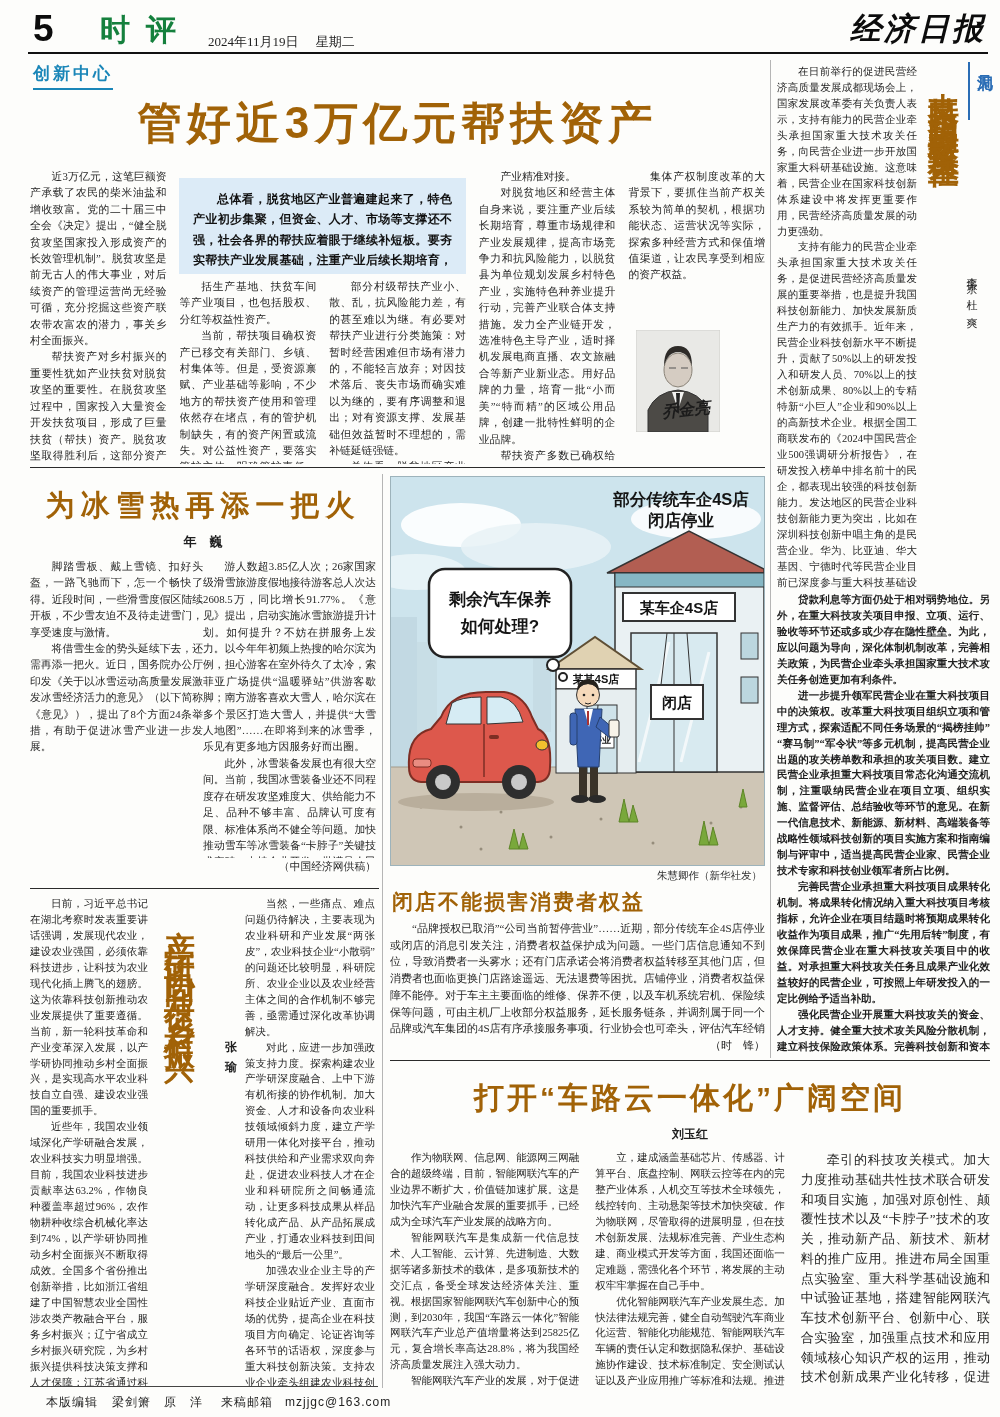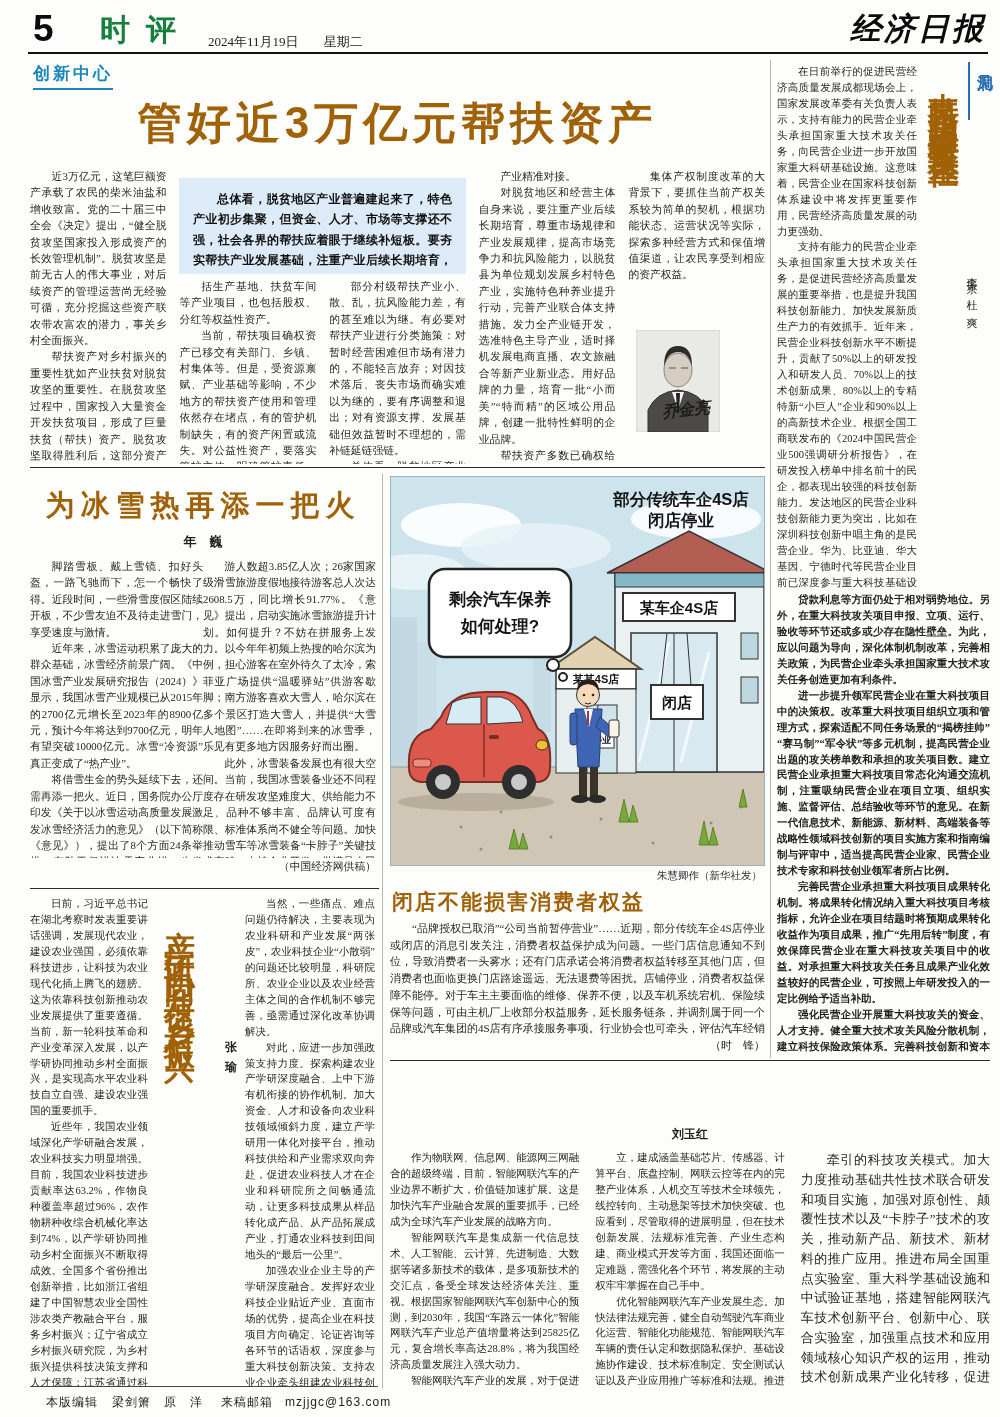--- a/index.html
+++ b/index.html
@@ -18,21 +18,21 @@
 </style>
 </head>
 <body>
 
 <div class="page">
 
   <div class="abs sans" style="left:33px;top:8px;font-size:37px;font-weight:900;color:#0c0c0c;">5</div>
   <div class="abs" style="left:100px;top:10px;font-size:30px;font-weight:bold;letter-spacing:16px;color:#15803d;">时评</div>
   <div class="abs" style="left:208px;top:33px;font-size:13px;">
     <span>2024年11月19日</span>
-    <span style="margin-left:22px;">星期二</span>
+    <span style="margin-left:14px;">星期二</span>
   </div>
   <div class="abs" style="right:14px;top:8px;font-size:31px;font-weight:bold;font-style:italic;letter-spacing:3px;color:#0c0c0c;">经济日报</div>
   <div class="abs" style="left:28px;top:52px;width:960px;height:2px;background:#111;"></div>
 
   <div class="abs" style="left:33px;top:62px;font-size:17px;font-weight:bold;letter-spacing:3px;color:#1a86b8;border-bottom:2px solid #1a86b8;padding-bottom:3px;">创新中心</div>
   <div class="abs hl center" style="left:30px;top:94px;width:735px;font-size:44px;letter-spacing:5px;">管好近3万亿元帮扶资产</div>
 
   <div class="abs" style="left:30px;top:168px;width:735px;height:296px;display:flex;gap:13px;">
     <div class="body" style="flex:1;">
         <p>近3万亿元，这笔巨额资产承载了农民的柴米油盐和增收致富。党的二十届三中全会《决定》提出，“健全脱贫攻坚国家投入形成资产的长效管理机制”。脱贫攻坚是前无古人的伟大事业，对后续资产的管理运营尚无经验可循，充分挖掘这些资产联农带农富农的潜力，事关乡村全面振兴。</p>
@@ -72,21 +72,20 @@
   </div>
   <div class="abs" style="left:662px;top:400px;font-size:16px;font-weight:bold;font-style:italic;transform:rotate(-6deg);color:#1b1b1b;">乔金亮</div>
 
   <div class="abs rule" style="left:30px;top:467px;width:735px;height:1px;"></div>
 
   <div class="abs hl center" style="left:30px;top:486px;width:346px;font-size:29px;letter-spacing:6px;">为冰雪热再添一把火</div>
   <div class="abs center" style="left:30px;top:533px;width:346px;font-size:13px;font-weight:bold;">年　巍</div>
   <div class="abs" style="left:30px;top:558px;width:346px;height:300px;display:flex;gap:0;">
     <div class="body" style="flex:1;">
         <p>脚踏雪板、戴上雪镜、扣好头盔，一路飞驰而下，怎一个畅快了得。近段时间，一些滑雪度假区陆续开板，不少雪友迫不及待走进雪门，享受速度与激情。</p>
-        <p>近年来，冰雪运动积累了庞大的群众基础，冰雪经济前景广阔。《中国冰雪产业发展研究报告（2024）》显示，我国冰雪产业规模已从2015年的2700亿元增长至2023年的8900亿元，预计今年将达到9700亿元，明年有望突破10000亿元。冰雪“冷资源”真正变成了“热产业”。</p>
         <p>将借雪生金的势头延续下去，还需再添一把火。近日，国务院办公厅印发《关于以冰雪运动高质量发展激发冰雪经济活力的意见》（以下简称《意见》），提出了8个方面24条举措，有助于促进冰雪产业进一步发展。</p>
       </div>
     <div class="body" style="flex:1;">
         <p>游人数超3.85亿人次；26家国家级滑雪旅游度假地接待游客总人次达2608.5万，同比增长91.77%。《意见》提出，启动实施冰雪旅游提升计划。如何提升？不妨在拼服务上发力。以今年年初频上热搜的哈尔滨为例，担心游客在室外待久了太冷，索菲亚广场提供“温暖驿站”供游客歇脚；南方游客喜欢大雪人，哈尔滨在多个景区打造大雪人，并提供“大雪人地图”……在即将到来的冰雪季，乐见有更多地方因服务好而出圈。</p>
         <p>此外，冰雪装备发展也有很大空间。当前，我国冰雪装备业还不同程度存在研发攻坚难度大、供给能力不足、品种不够丰富、品牌认可度有限、标准体系尚不健全等问题。加快推动雪车等冰雪装备“卡脖子”关键技术突破、支持企业开发一批满足人民群众多样化冰雪运动需求的装备器材，从“有没有”转向“好不好”，既是对从业者匠心的考验，也是向产业链中高端迈进的艰苦跋涉。</p>
       </div>
   </div>
   <div class="abs" style="left:206px;top:860px;width:170px;text-align:right;font-size:10.8px;">（中国经济网供稿）</div>
 
   <div class="abs rule" style="left:30px;top:888px;width:349px;height:1px;"></div>
@@ -203,29 +202,30 @@
       <p>近些年，我国农业领域深化产学研融合发展，农业科技实力明显增强。目前，我国农业科技进步贡献率达63.2%，作物良种覆盖率超过96%，农作物耕种收综合机械化率达到74%，以产学研协同推动乡村全面振兴不断取得成效。全国多个省份推出创新举措，比如浙江省组建了中国智慧农业全国性涉农类产教融合平台，服务乡村振兴；辽宁省成立乡村振兴研究院，为乡村振兴提供科技决策支撑和人才保障；江苏省通过科技小院，探索科技支撑乡村振兴的新模式，为当地乡村发展注入活力。</p>
     </div>
   <div class="abs hl vert" style="left:158px;top:906px;height:468px;font-size:31px;letter-spacing:12px;">产学研协同共促乡村振兴</div>
   <div class="abs vert" style="left:222px;top:1030px;height:90px;font-size:12px;font-weight:bold;letter-spacing:4px;">张　瑜</div>
   <div class="abs body" style="left:245px;top:896px;width:130px;height:490px;font-size:10.5px;">
       <p>当然，一些痛点、难点问题仍待解决，主要表现为农业科研和产业发展“两张皮”，农业科技企业“小散弱”的问题还比较明显，科研院所、农业企业以及农业经营主体之间的合作机制不够完善，亟需通过深化改革协调解决。</p>
       <p>对此，应进一步加强政策支持力度。探索构建农业产学研深度融合、上中下游有机衔接的协作机制。加大资金、人才和设备向农业科技领域倾斜力度，建立产学研用一体化对接平台，推动科技供给和产业需求双向奔赴，促进农业科技人才在企业和科研院所之间畅通流动，让更多科技成果从样品转化成产品、从产品拓展成产业，打通农业科技到田间地头的“最后一公里”。</p>
       <p>加强农业企业主导的产学研深度融合。发挥好农业科技企业贴近产业、直面市场的优势，提高企业在科技项目方向确定、论证咨询等各环节的话语权，深度参与重大科技创新决策。支持农业企业牵头组建农业科技创新联盟、创新联合体等开展核心技术攻关转化，推进构建产学研合作、教科企协同的攻关机制，推动农业科研与产业需求紧密结合，加快农业科技成果转化，实现农业强、农村美、农民富。</p>
     </div>
 
+  <div class="abs hl center" style="left:390px;top:1078px;width:600px;font-size:30px;letter-spacing:3px;">打开“车路云一体化”广阔空间</div>
   <div class="abs center" style="left:390px;top:1126px;width:600px;font-size:12px;font-weight:bold;">刘玉红</div>
   <div class="abs" style="left:390px;top:1150px;width:600px;height:238px;display:flex;gap:16px;">
     <div class="body" style="flex:1;font-size:10.5px;">
         <p>作为物联网、信息网、能源网三网融合的超级终端，目前，智能网联汽车的产业边界不断扩大，价值链加速扩展。这是加快汽车产业融合发展的重要抓手，已经成为全球汽车产业发展的战略方向。</p>
         <p>智能网联汽车是集成新一代信息技术、人工智能、云计算、先进制造、大数据等诸多新技术的载体，是多项新技术的交汇点，备受全球发达经济体关注、重视。根据国家智能网联汽车创新中心的预测，到2030年，我国“车路云一体化”智能网联汽车产业总产值增量将达到25825亿元，复合增长率高达28.8%，将为我国经济高质量发展注入强大动力。</p>
         <p>智能网联汽车产业的发展，对于促进我国制造业转型升级、加快交通基础设施建设、提高附加值及全球竞争力、加快形成新质生产力，具有重大战略意义。通过新一代信息技术，智能网联汽车能够有效解决交通安全、道路拥堵、能源消耗、污染排放等问题，是推进交通强国、数字中国、智慧社会建设的重要载体，打开了产业发展的更大空间。</p>
       </div>
     <div class="body" style="flex:1;font-size:10.5px;">
-        <p>立，建成涵盖基础芯片、传感器、计算平台、底盘控制、网联云控等在内的完整产业体系，人机交互等技术全球领先，线控转向、主动悬架等技术加快突破。也应看到，尽管取得的进展明显，但在技术创新发展、法规标准完善、产业生态构建、商业模式开发等方面，我国还面临一定难题，需强化各个环节，将发展的主动权牢牢掌握在自己手中。</p>
+        <p>立，建成涵盖基础芯片、传感器、计算平台、底盘控制、网联云控等在内的完整产业体系，人机交互等技术全球领先，线控转向、主动悬架等技术加快突破。作为物联网，尽管取得的进展明显，但在技术创新发展、法规标准完善、产业生态构建、商业模式开发等方面，我国还面临一定难题，需强化各个环节，将发展的主动权牢牢掌握在自己手中。</p>
         <p>优化智能网联汽车产业发展生态。加快法律法规完善，健全自动驾驶汽车商业化运营、智能化功能规范、智能网联汽车车辆的责任认定和数据隐私保护、基础设施协作建设、技术标准制定、安全测试认证以及产业应用推广等标准和法规。推进智能基础设施建设，加快路侧和云侧的基础设施同步升级和技术改造，优化车—路协同机制，促进整体路测基础设施建设的协调与共享。建设大数据云控平台，构建政府监管、企业运营、社会服务等一体化的智能交通体系，加快构建汽车信息安全保障体系，加强对“端—网—云”各环节的信息安全监管。</p>
       </div>
     <div class="body" style="flex:1;font-size:13px;">
         <p>牵引的科技攻关模式。加大力度推动基础共性技术联合研发和项目实施，加强对原创性、颠覆性技术以及“卡脖子”技术的攻关，推动新产品、新技术、新材料的推广应用。推进布局全国重点实验室、重大科学基础设施和中试验证基地，搭建智能网联汽车技术创新平台、创新中心、联合实验室，加强重点技术和应用领域核心知识产权的运用，推动技术创新成果产业化转移，促进核心零部件的技术孵化和产业落地，打造稳定可靠、竞争力强的智能网联汽车产业链体系。</p>
         <p>统筹推进智能网联汽车协同合作和产业推广。推动行业创新链、产业链、人才链、资本链深度融合，增强核心竞争力。推进智能网联汽车测试示范应用，重点部署新型基础设施、自动驾驶汽车、智慧城市、智慧物流等领域的产业化项目，从技术研发、测试验证到商业化探索的全链条，充分发挥试点示范作用，探索培育可持续商业化模式；发挥行业协会作用，积极搭建产业合作平台。加强与国际组织及跨国企业的合作，在联合开发、技术输出、技术共享等领域开展深度合作，共同制定智能网联汽车的国际标准，推动汽车产业高质量发展。</p>
       </div>
   </div>
 
   <div class="abs body" style="left:777px;top:64px;width:140px;height:524px;font-size:10.5px;">
       <p>在日前举行的促进民营经济高质量发展成都现场会上，国家发展改革委有关负责人表示，支持有能力的民营企业牵头承担国家重大技术攻关任务，向民营企业进一步开放国家重大科研基础设施。这意味着，民营企业在国家科技创新体系建设中将发挥更重要作用，民营经济高质量发展的动力更强劲。</p>

